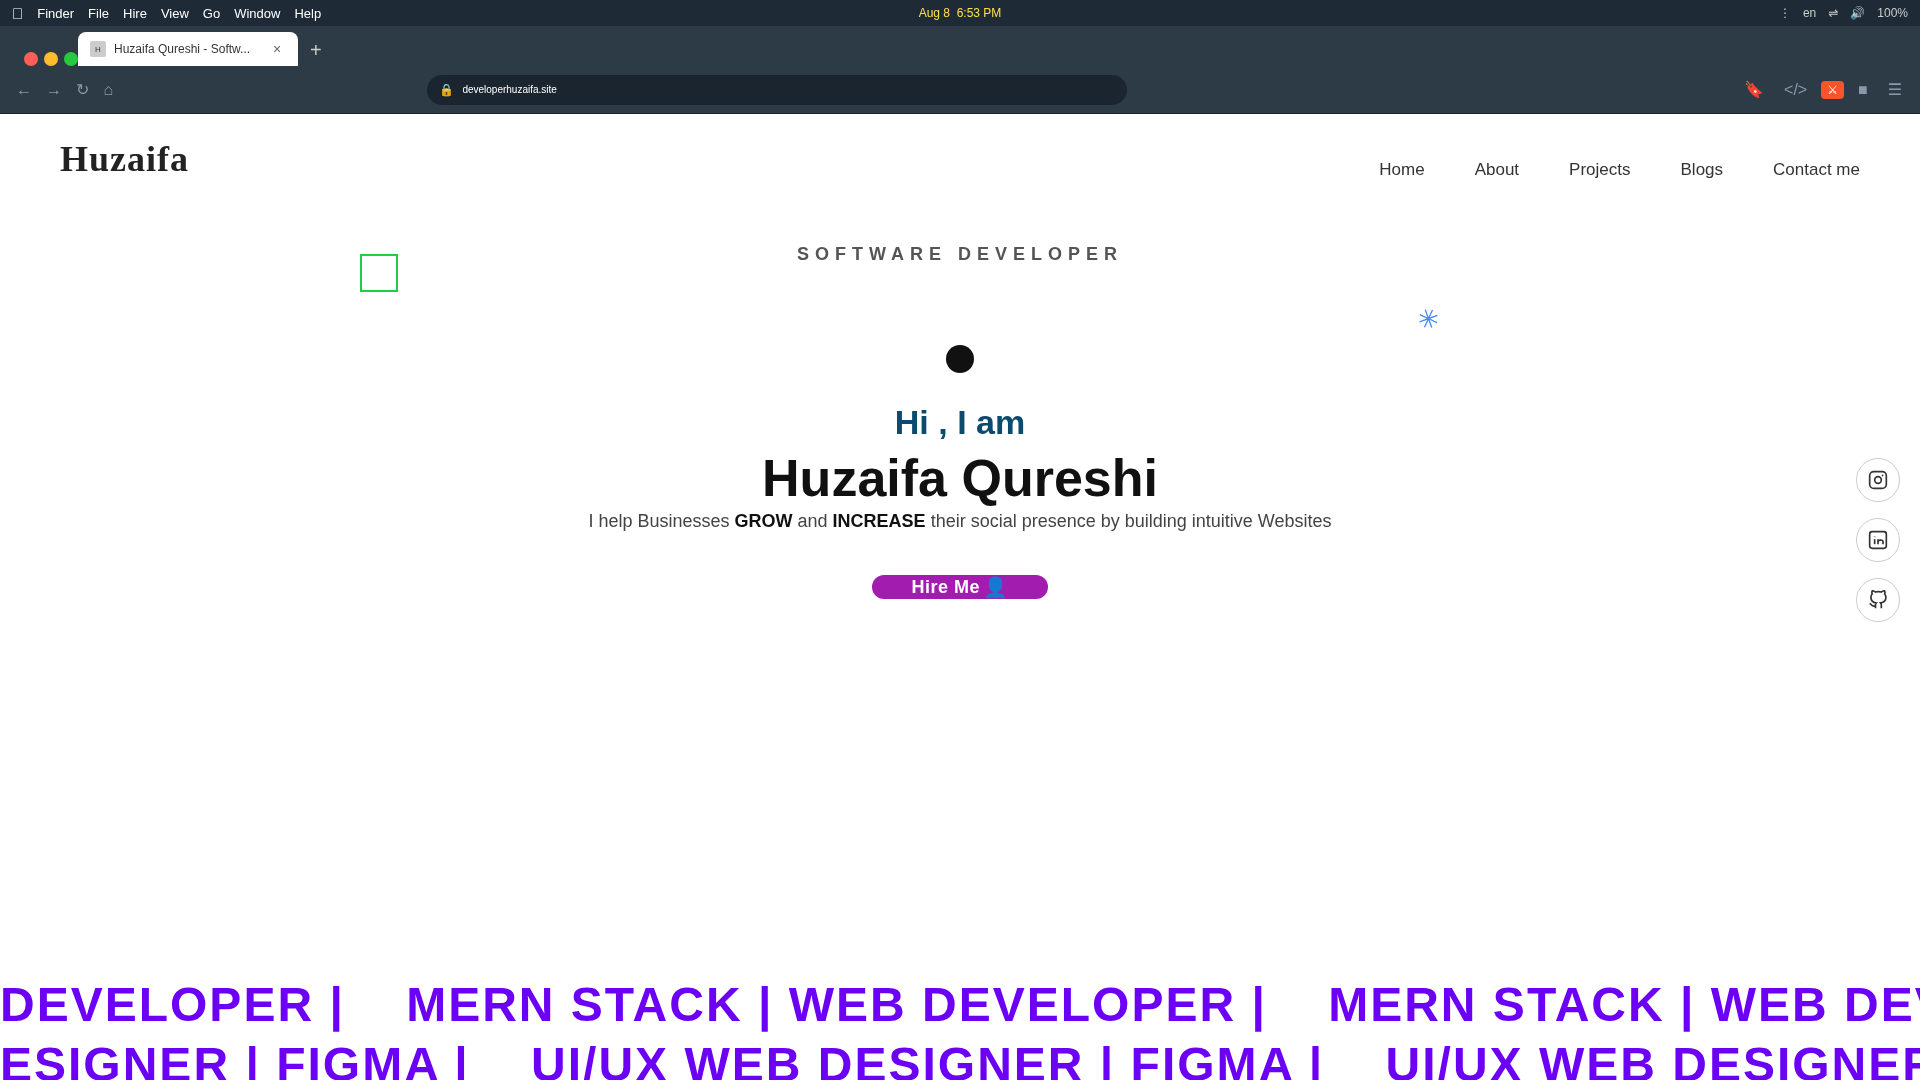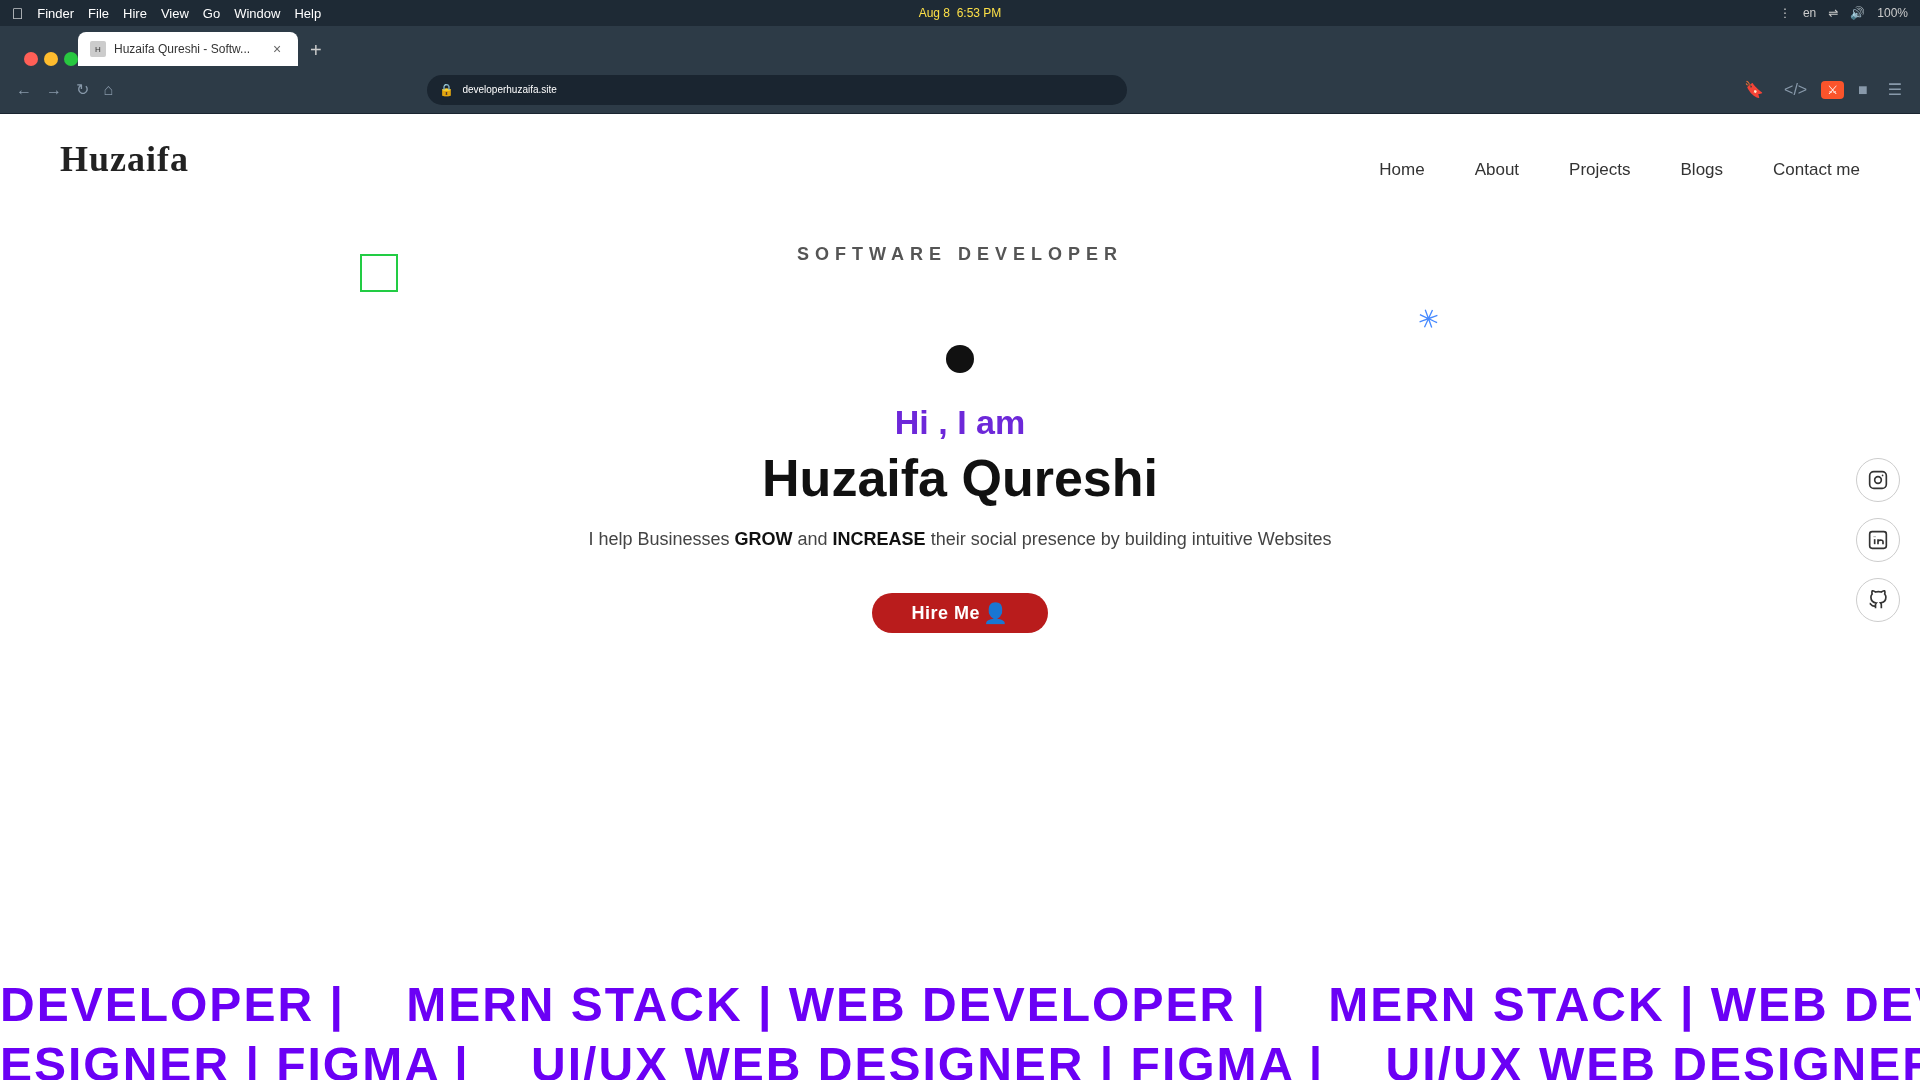--- a/index.html
+++ b/index.html
@@ -274,49 +274,48 @@
       width: 28px;
       height: 28px;
       background: #111;
       border-radius: 50%;
       margin: 0 auto 30px;
     }
 
     .hi-text {
       font-size: 34px;
       font-weight: 600;
-      color: #6d28d9;
+      color: #0c4a6e;
       margin-bottom: 6px;
     }
 
     .name-text {
       font-size: 52px;
       font-weight: 800;
       color: #111;
-      margin-bottom: 18px;
     }
 
     .tagline {
       font-size: 18px;
       color: #444;
       margin-bottom: 40px;
       line-height: 1.5;
     }
 
     .tagline strong {
       font-weight: 800;
       color: #111;
     }
 
     .hire-btn {
-      background: #b91c1c;
+      background: #a21caf;
       color: #fff;
       border: none;
       border-radius: 30px;
-      padding: 8px 40px;
+      padding: 0 40px;
       font-size: 18px;
       font-weight: 600;
       cursor: pointer;
       display: flex;
       align-items: center;
       gap: 3px;
       letter-spacing: 0.5px;
     }
     .hire-btn-icon {
       font-size: 20px;

